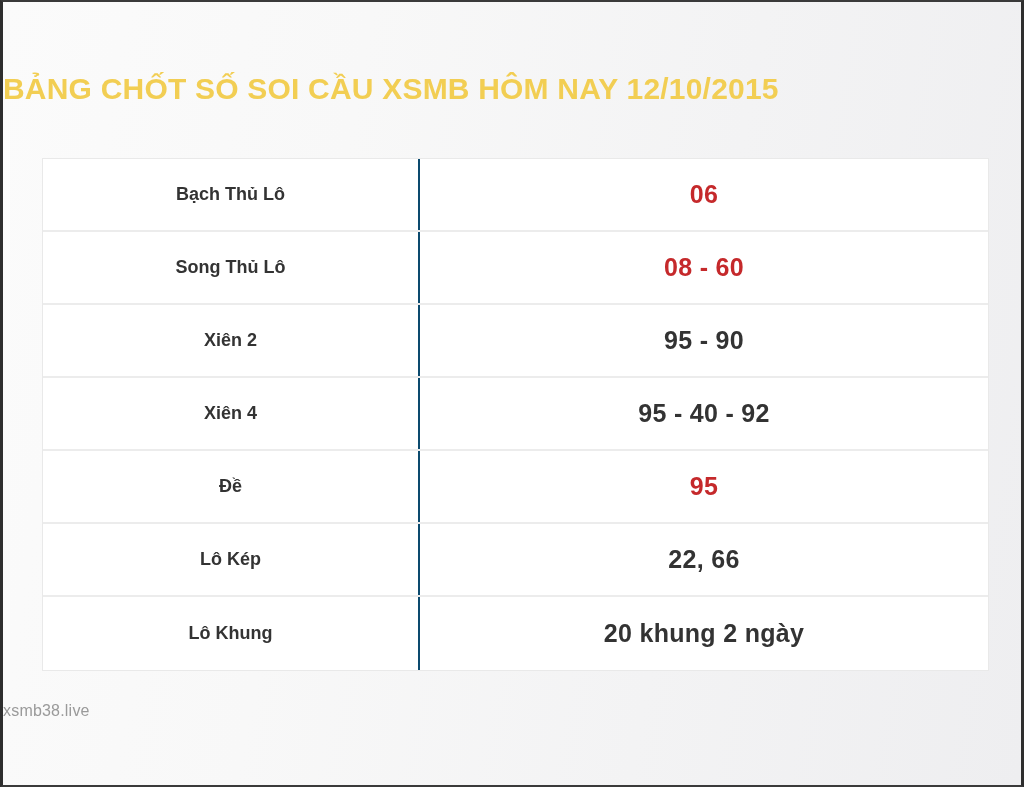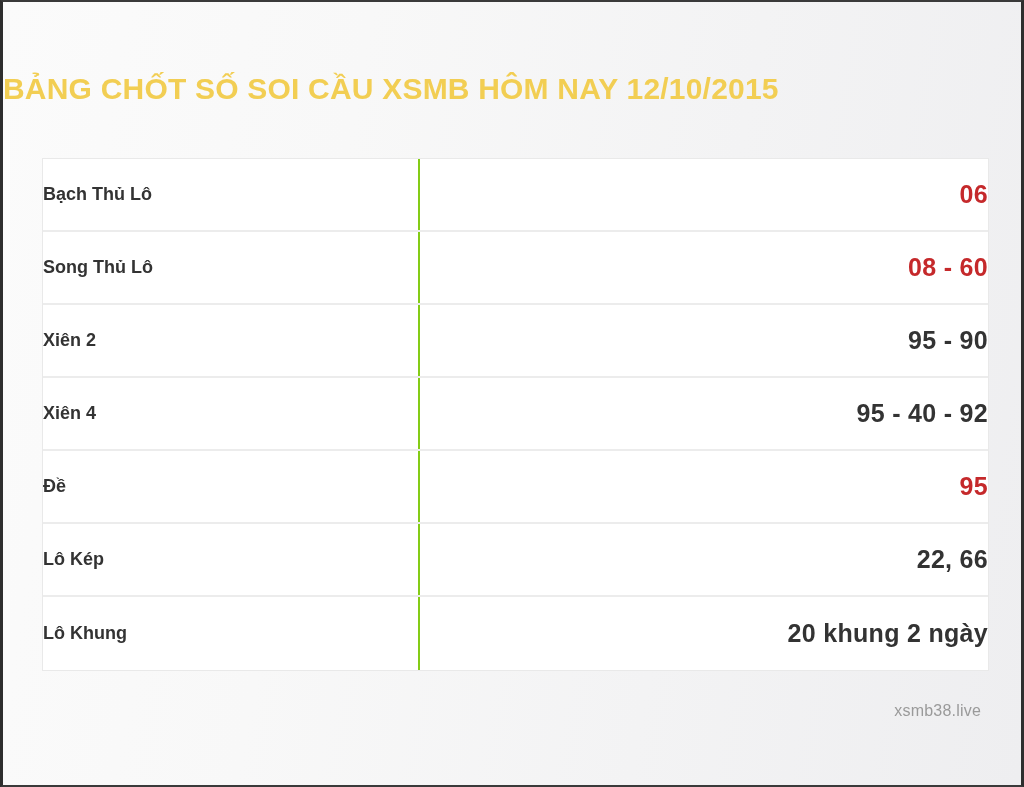--- a/index.html
+++ b/index.html
@@ -67,29 +67,29 @@
     box-sizing: border-box;
   }
   .row:last-child {
     border-bottom: none;
   }
   .cell-label {
     width: 377px;
     flex: 0 0 377px;
     display: flex;
     align-items: center;
-    justify-content: flex-start;
-    border-right: 2px solid #84cc16;
+    justify-content: center;
+    border-right: 2px solid #0c4a6e;
     box-sizing: border-box;
   }
   .cell-value {
     flex: 1 1 auto;
     display: flex;
     align-items: center;
-    justify-content: flex-end;
+    justify-content: center;
     box-sizing: border-box;
   }
   .label-text {
     font-size: 18px;
     font-weight: bold;
     color: #333333;
     white-space: nowrap;
   }
   .value-text {
     font-size: 25px;
@@ -101,21 +101,21 @@
   .value-text.hot {
     color: #c5292b;
   }
 
   
   .footer {
     position: absolute;
     left: 0;
     top: 700px;
     width: 978px;
-    text-align: right;
+    text-align: left;
   }
   .footer-text {
     font-size: 16px;
     color: #9a9a9a;
     font-weight: normal;
     letter-spacing: 0.2px;
   }
 </style>
 </head>
 <body>

